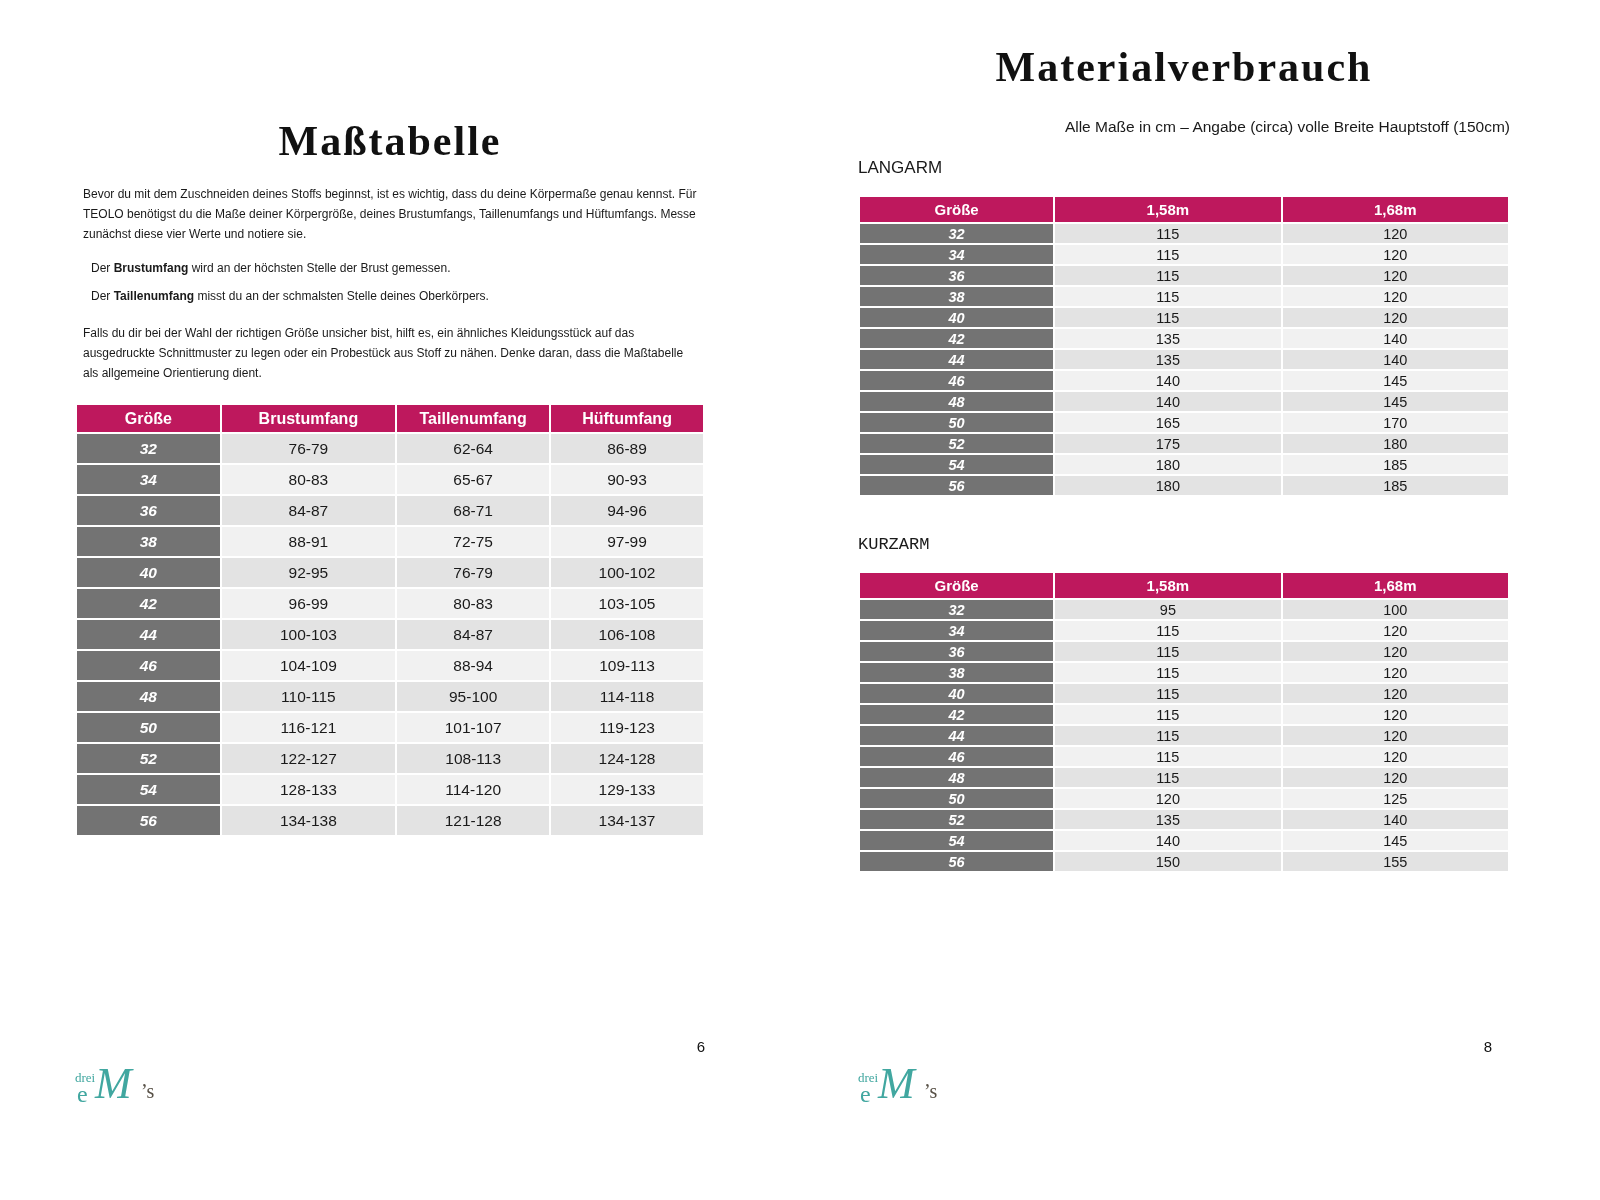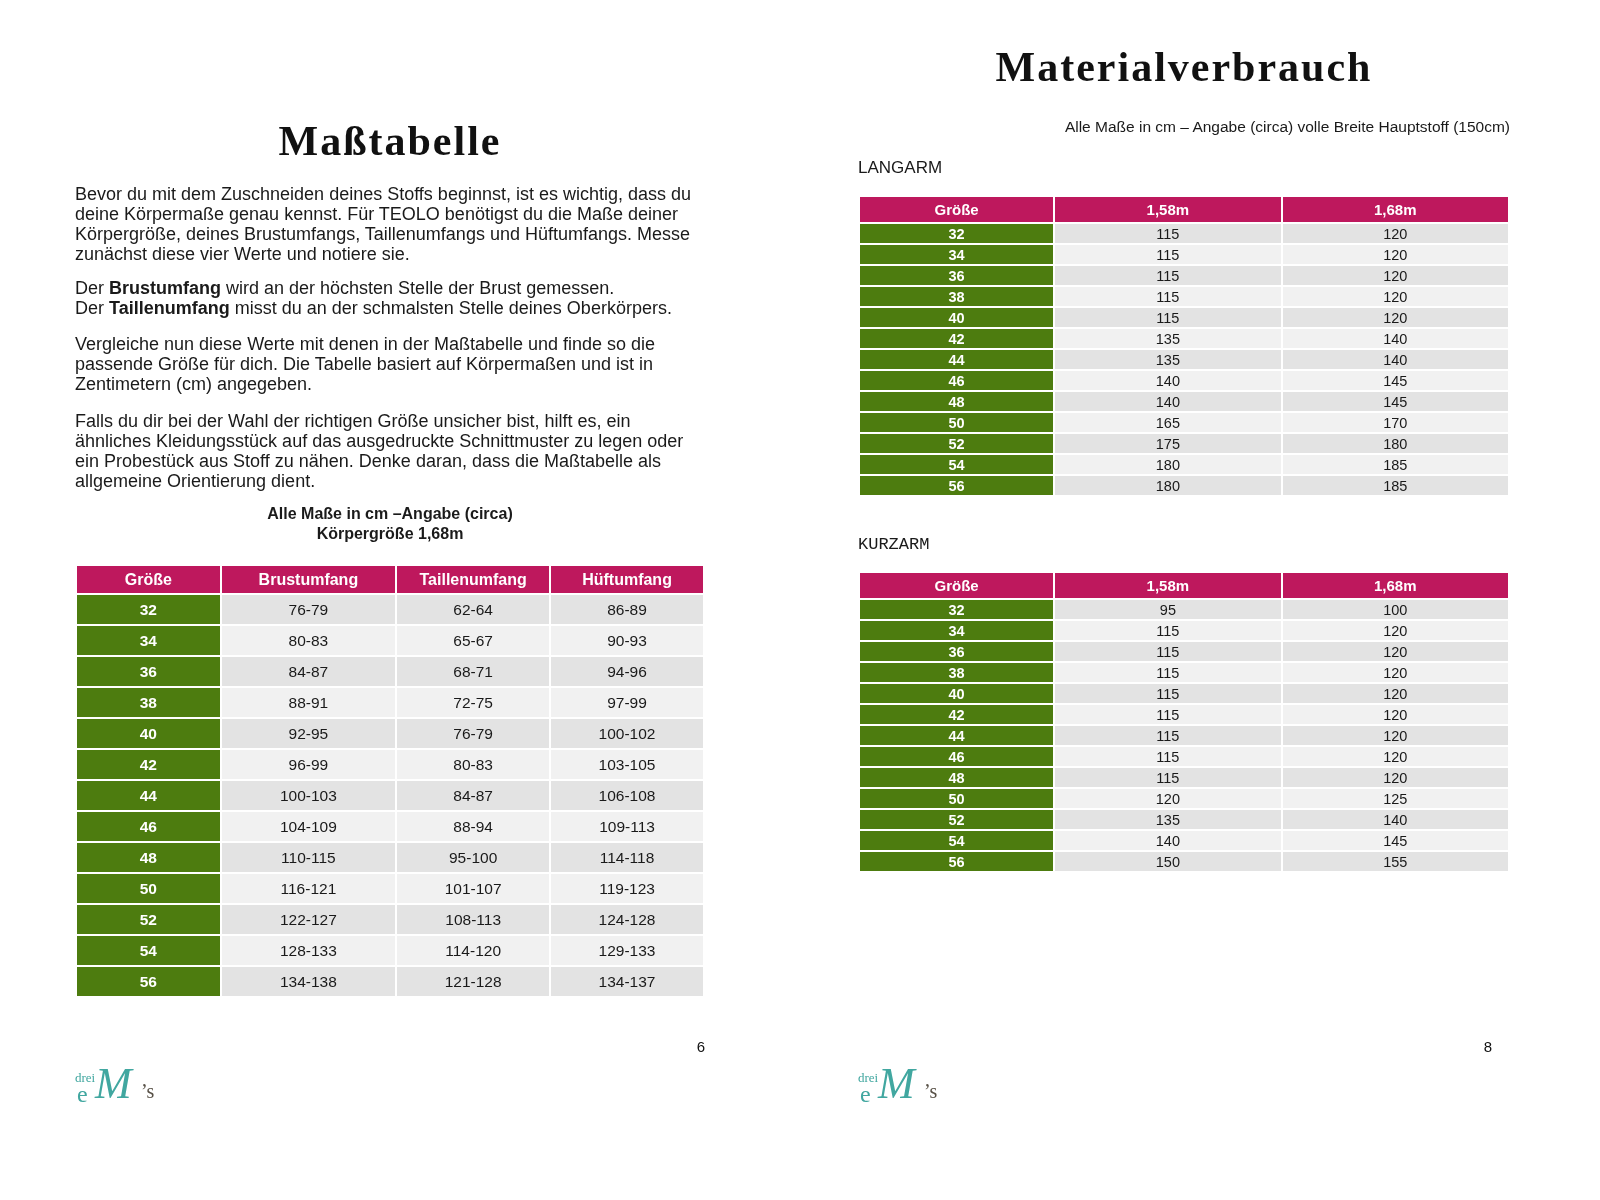--- a/index.html
+++ b/index.html
@@ -7,38 +7,38 @@
           font-family:"Liberation Sans", sans-serif;color:#1a1a1a;}
   .page{position:absolute;top:0;height:1200px;}
   .page-left{left:75px;width:630px;}
   .page-right{left:858px;width:652px;}
 
   .script-title{font-family:cursive;font-weight:700;text-align:center;
                 font-size:42px;line-height:1.1;margin:0;color:#111;}
   .page-left .script-title{margin-top:118px;letter-spacing:2px;}
   .page-right .script-title{margin-top:44px;letter-spacing:2px;}
 
-  .body-text{font-size:18px;line-height:20px;margin:0;}
+  .body-text{font-size:12px;line-height:20px;margin:8px;}
   .p1{margin-top:20px;}
   .defs{margin-top:14px;}
   .p3{margin-top:16px;}
   .p4{margin-top:17px;}
   .note{margin-top:13px;text-align:center;font-weight:700;font-size:16px;line-height:20px;}
 
   .subtitle{margin-top:28px;text-align:right;font-size:15.5px;}
   .tbl-caption{font-size:17px;}
   .cap-langarm{margin-top:22px;}
   .cap-kurzarm{margin-top:38px;font-family:Liberation Mono, monospace;}
 
   table{border-collapse:separate;width:100%;table-layout:fixed;}
   .size-table{margin-top:20px;border-spacing:2.5px;}
   .mat-table{margin-top:5px;border-spacing:2px;}
   th,td{text-align:center;vertical-align:middle;padding:0;}
   th{background:#be185d;color:#ffffff;font-weight:700;}
-  td.size{background:#4d7c0f;color:#ffffff;font-weight:700;}
+  td.size{background:#737373;color:#ffffff;font-weight:700;font-style:italic;}
   td.dark{background:#e3e3e3;}
   td.light{background:#f1f1f1;}
   .size-table th{height:27px;font-size:16px;}
   .size-table td{height:29px;font-size:15.5px;}
   .mat-table th{height:25px;font-size:15px;}
   .mat-table td{height:19px;font-size:14.5px;}
 
   .page-number{position:absolute;top:1038px;right:0;font-size:15px;color:#111;}
   .page-right .page-number{right:18px;}
 
@@ -57,27 +57,22 @@
   <section class="page page-left">
     <h1 class="script-title">Maßtabelle</h1>
 
     <p class="body-text p1">Bevor du mit dem Zuschneiden deines Stoffs beginnst, ist es wichtig, dass du deine Körpermaße genau kennst. Für TEOLO benötigst du die Maße deiner Körpergröße, deines Brustumfangs, Taillenumfangs und Hüftumfangs. Messe zunächst diese vier Werte und notiere sie.</p>
 
     <div class="body-text defs">
       <p class="body-text"><span>Der </span><b>Brustumfang</b><span> wird an der höchsten Stelle der Brust gemessen.</span></p>
       <p class="body-text"><span>Der </span><b>Taillenumfang</b><span> misst du an der schmalsten Stelle deines Oberkörpers.</span></p>
     </div>
 
-    <p class="body-text p3">Vergleiche nun diese Werte mit denen in der Maßtabelle und finde so die passende Größe für dich. Die Tabelle basiert auf Körpermaßen und ist in Zentimetern (cm) angegeben.</p>
     <p class="body-text p4">Falls du dir bei der Wahl der richtigen Größe unsicher bist, hilft es, ein ähnliches Kleidungsstück auf das ausgedruckte Schnittmuster zu legen oder ein Probestück aus Stoff zu nähen. Denke daran, dass die Maßtabelle als allgemeine Orientierung dient.</p>
 
-    <p class="note">
-      <span>Alle Maße in cm –Angabe (circa)</span><br>
-      <span>Körpergröße 1,68m</span>
-    </p>
 
     <table class="size-table">
         <colgroup>
           <col style="width: 23%;">
           <col style="width: 28%;">
           <col style="width: 24.5%;">
           <col style="width: 24.5%;">
         </colgroup>
         <thead>
           <tr>

